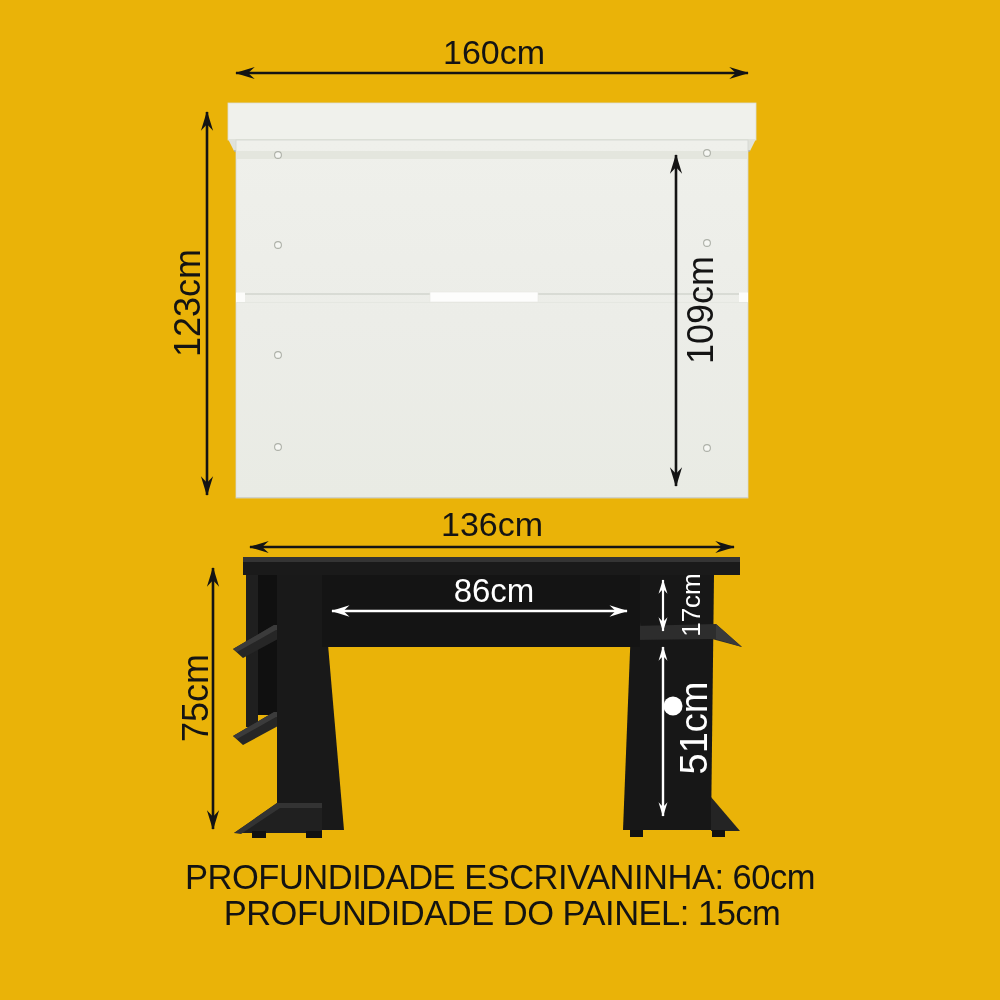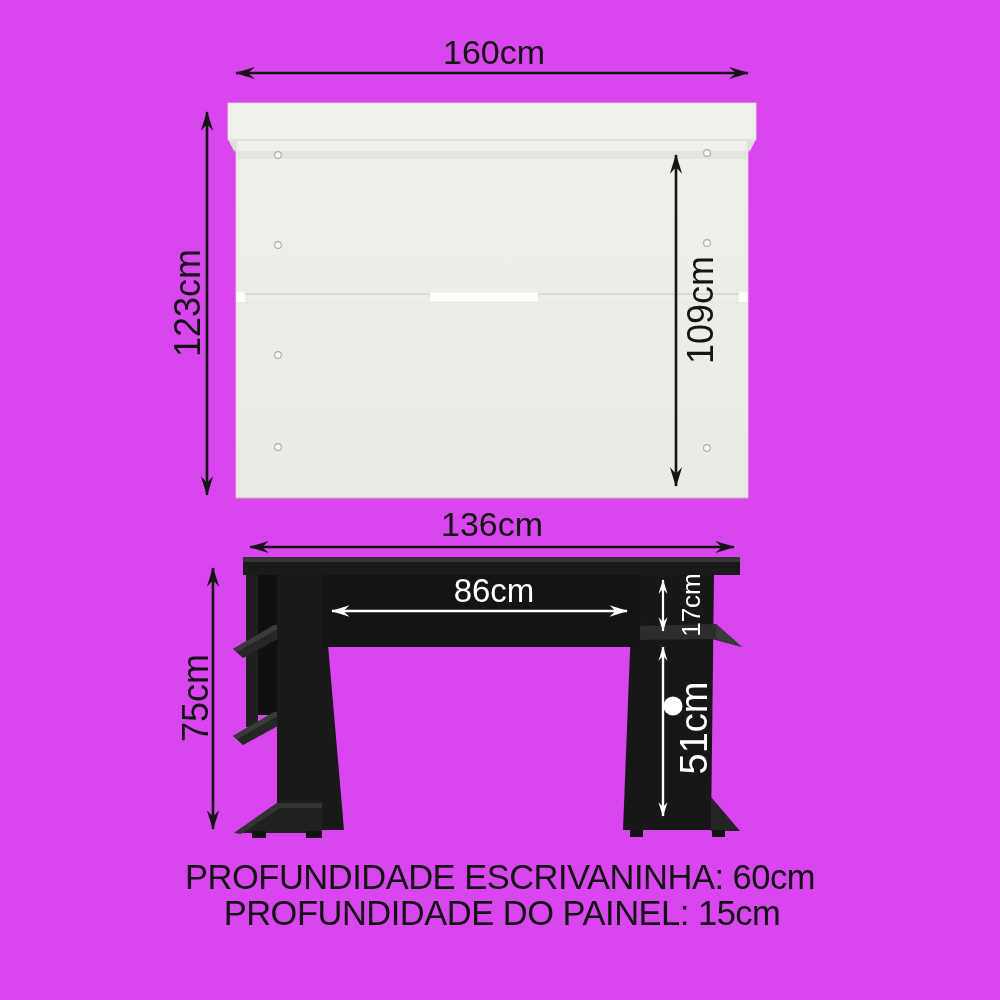--- a/index.html
+++ b/index.html
@@ -1,17 +1,17 @@
 <!DOCTYPE html>
 <html><head>
 <meta charset="utf-8">
 <style>
   html,body{margin:0;padding:0;background:#ffffff;}
   .stage{
-    position:relative;width:1000px;height:1000px;background:#d946ef;
+    position:relative;width:1000px;height:1000px;background:#eab308;
     font-family:"Liberation Sans",sans-serif;overflow:hidden;
   }
   svg{display:block;}
   text{font-family:"Liberation Sans","DejaVu Sans",sans-serif;}
   .dim-black{fill:#141414;}
   .dim-white{fill:#ffffff;}
   .footer-text{fill:#131313;letter-spacing:-0.5px;}
 </style>
 </head>
 <body>

